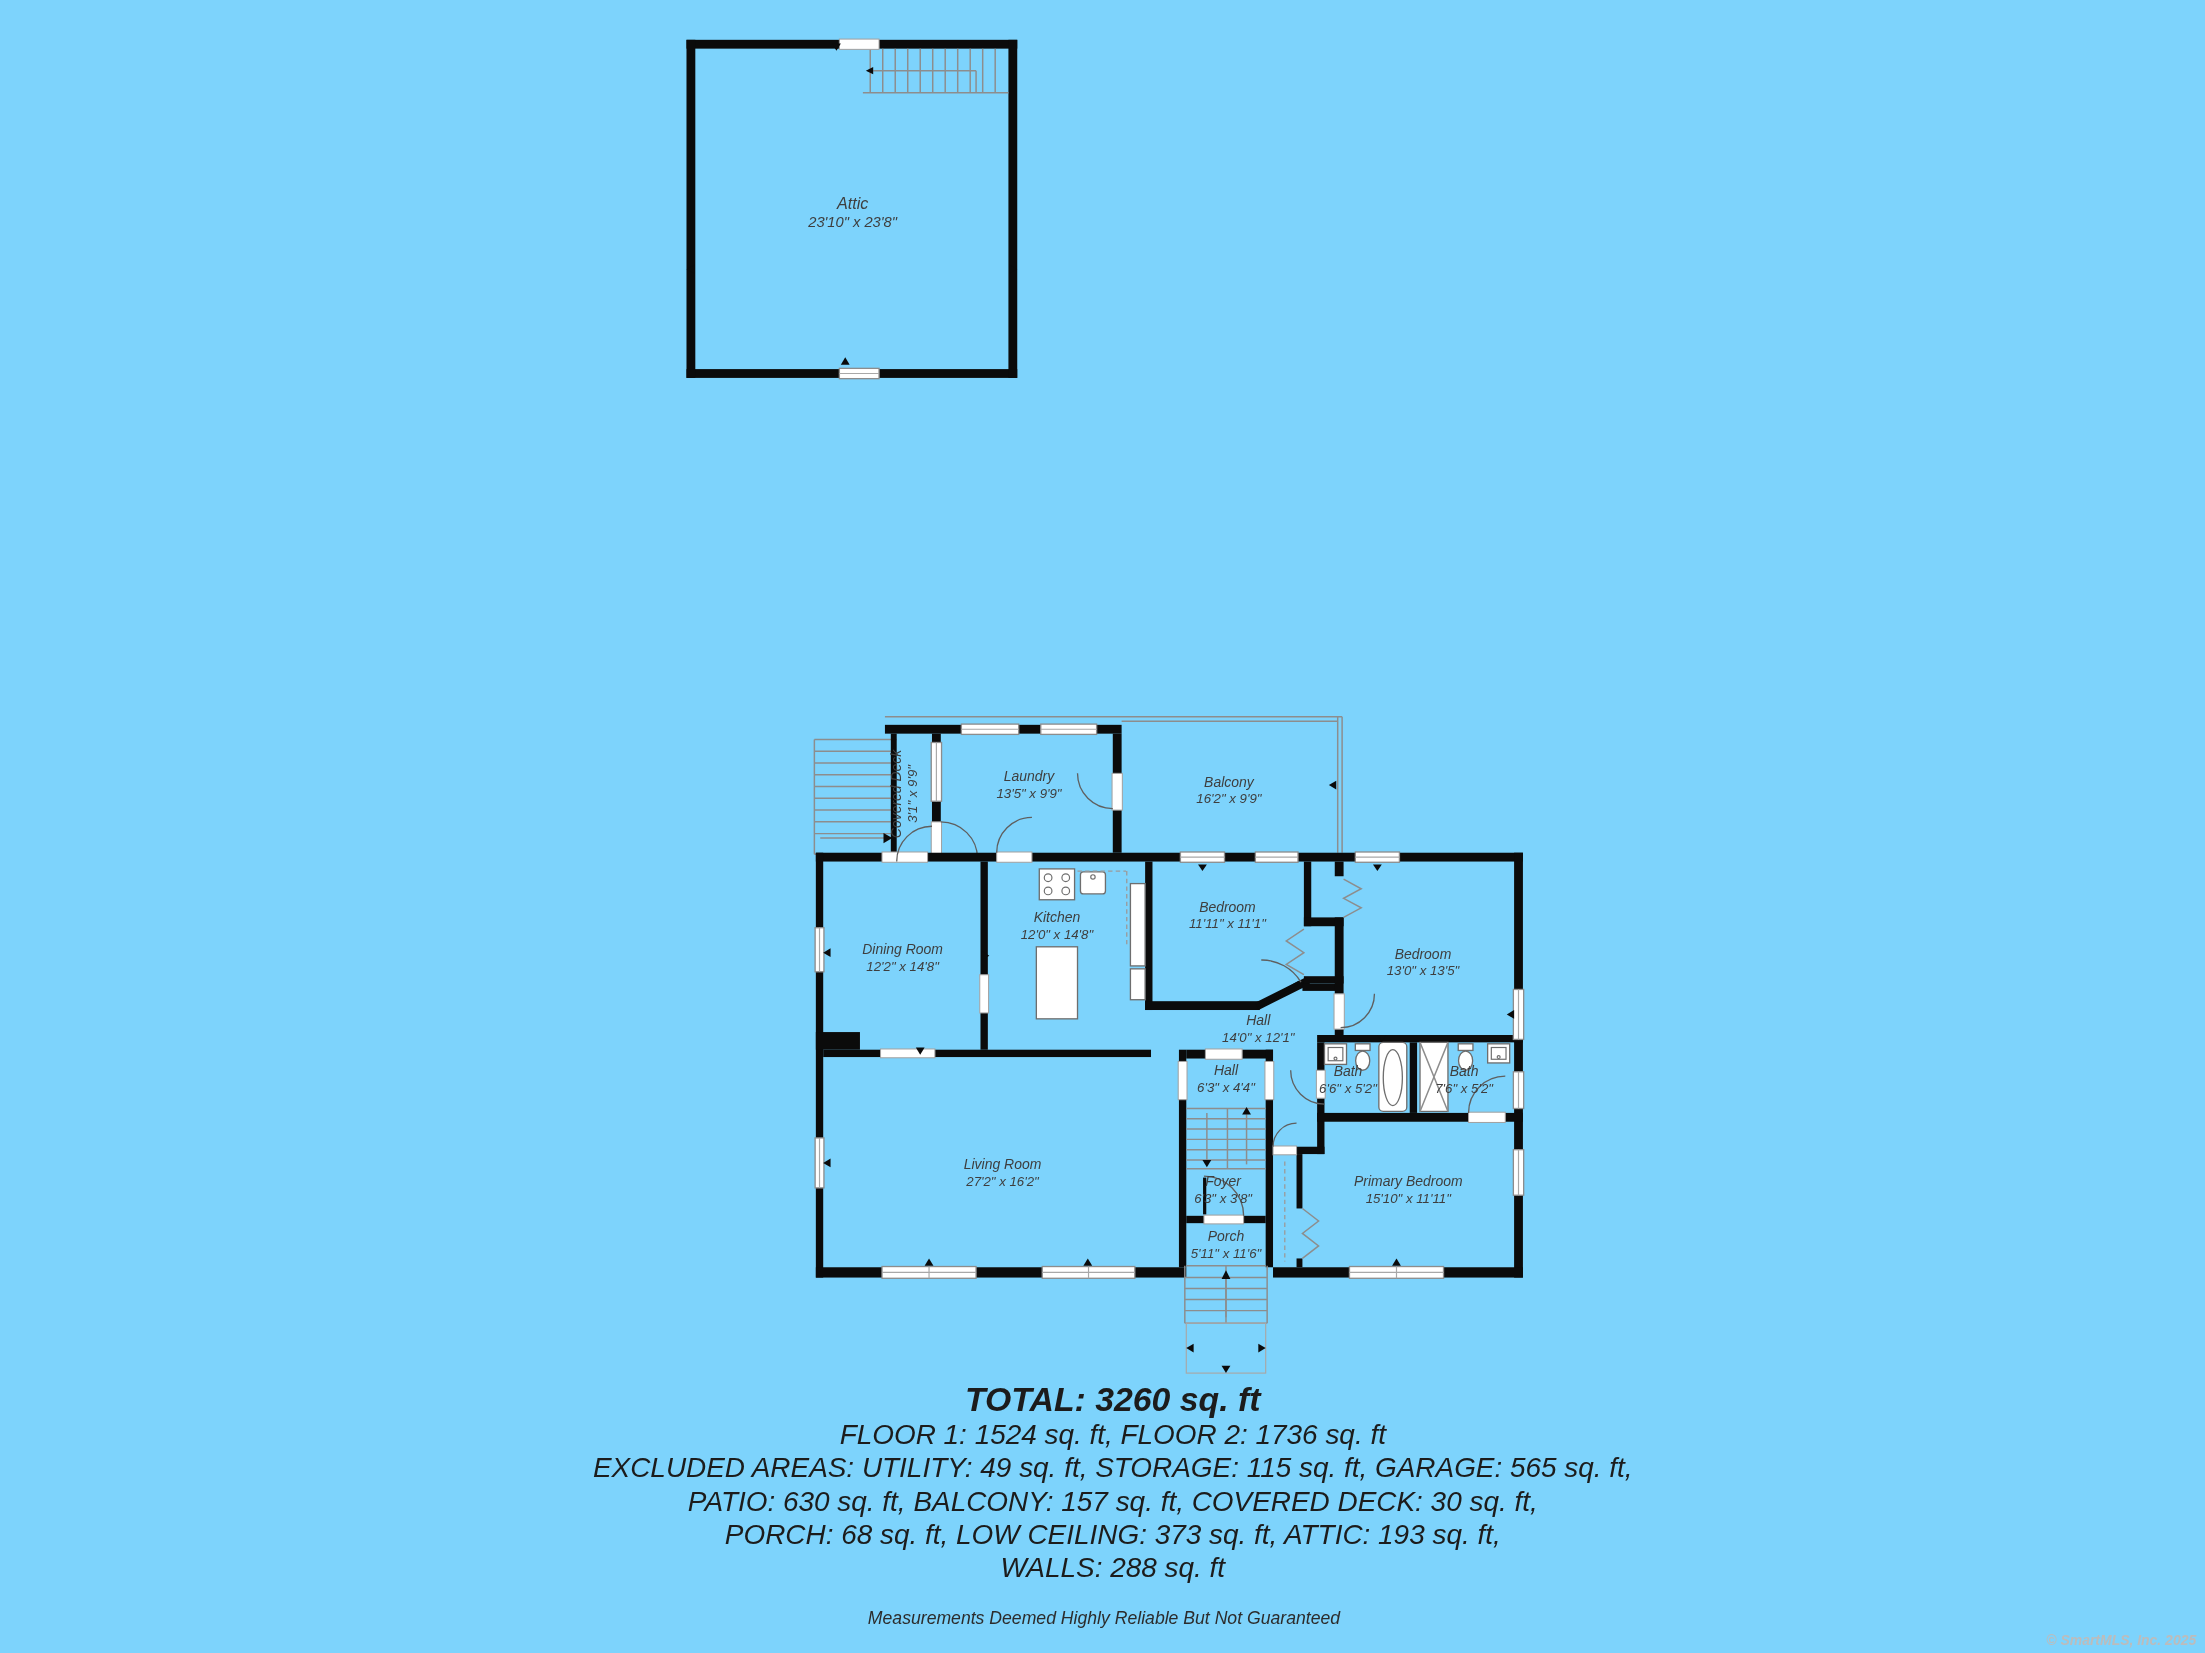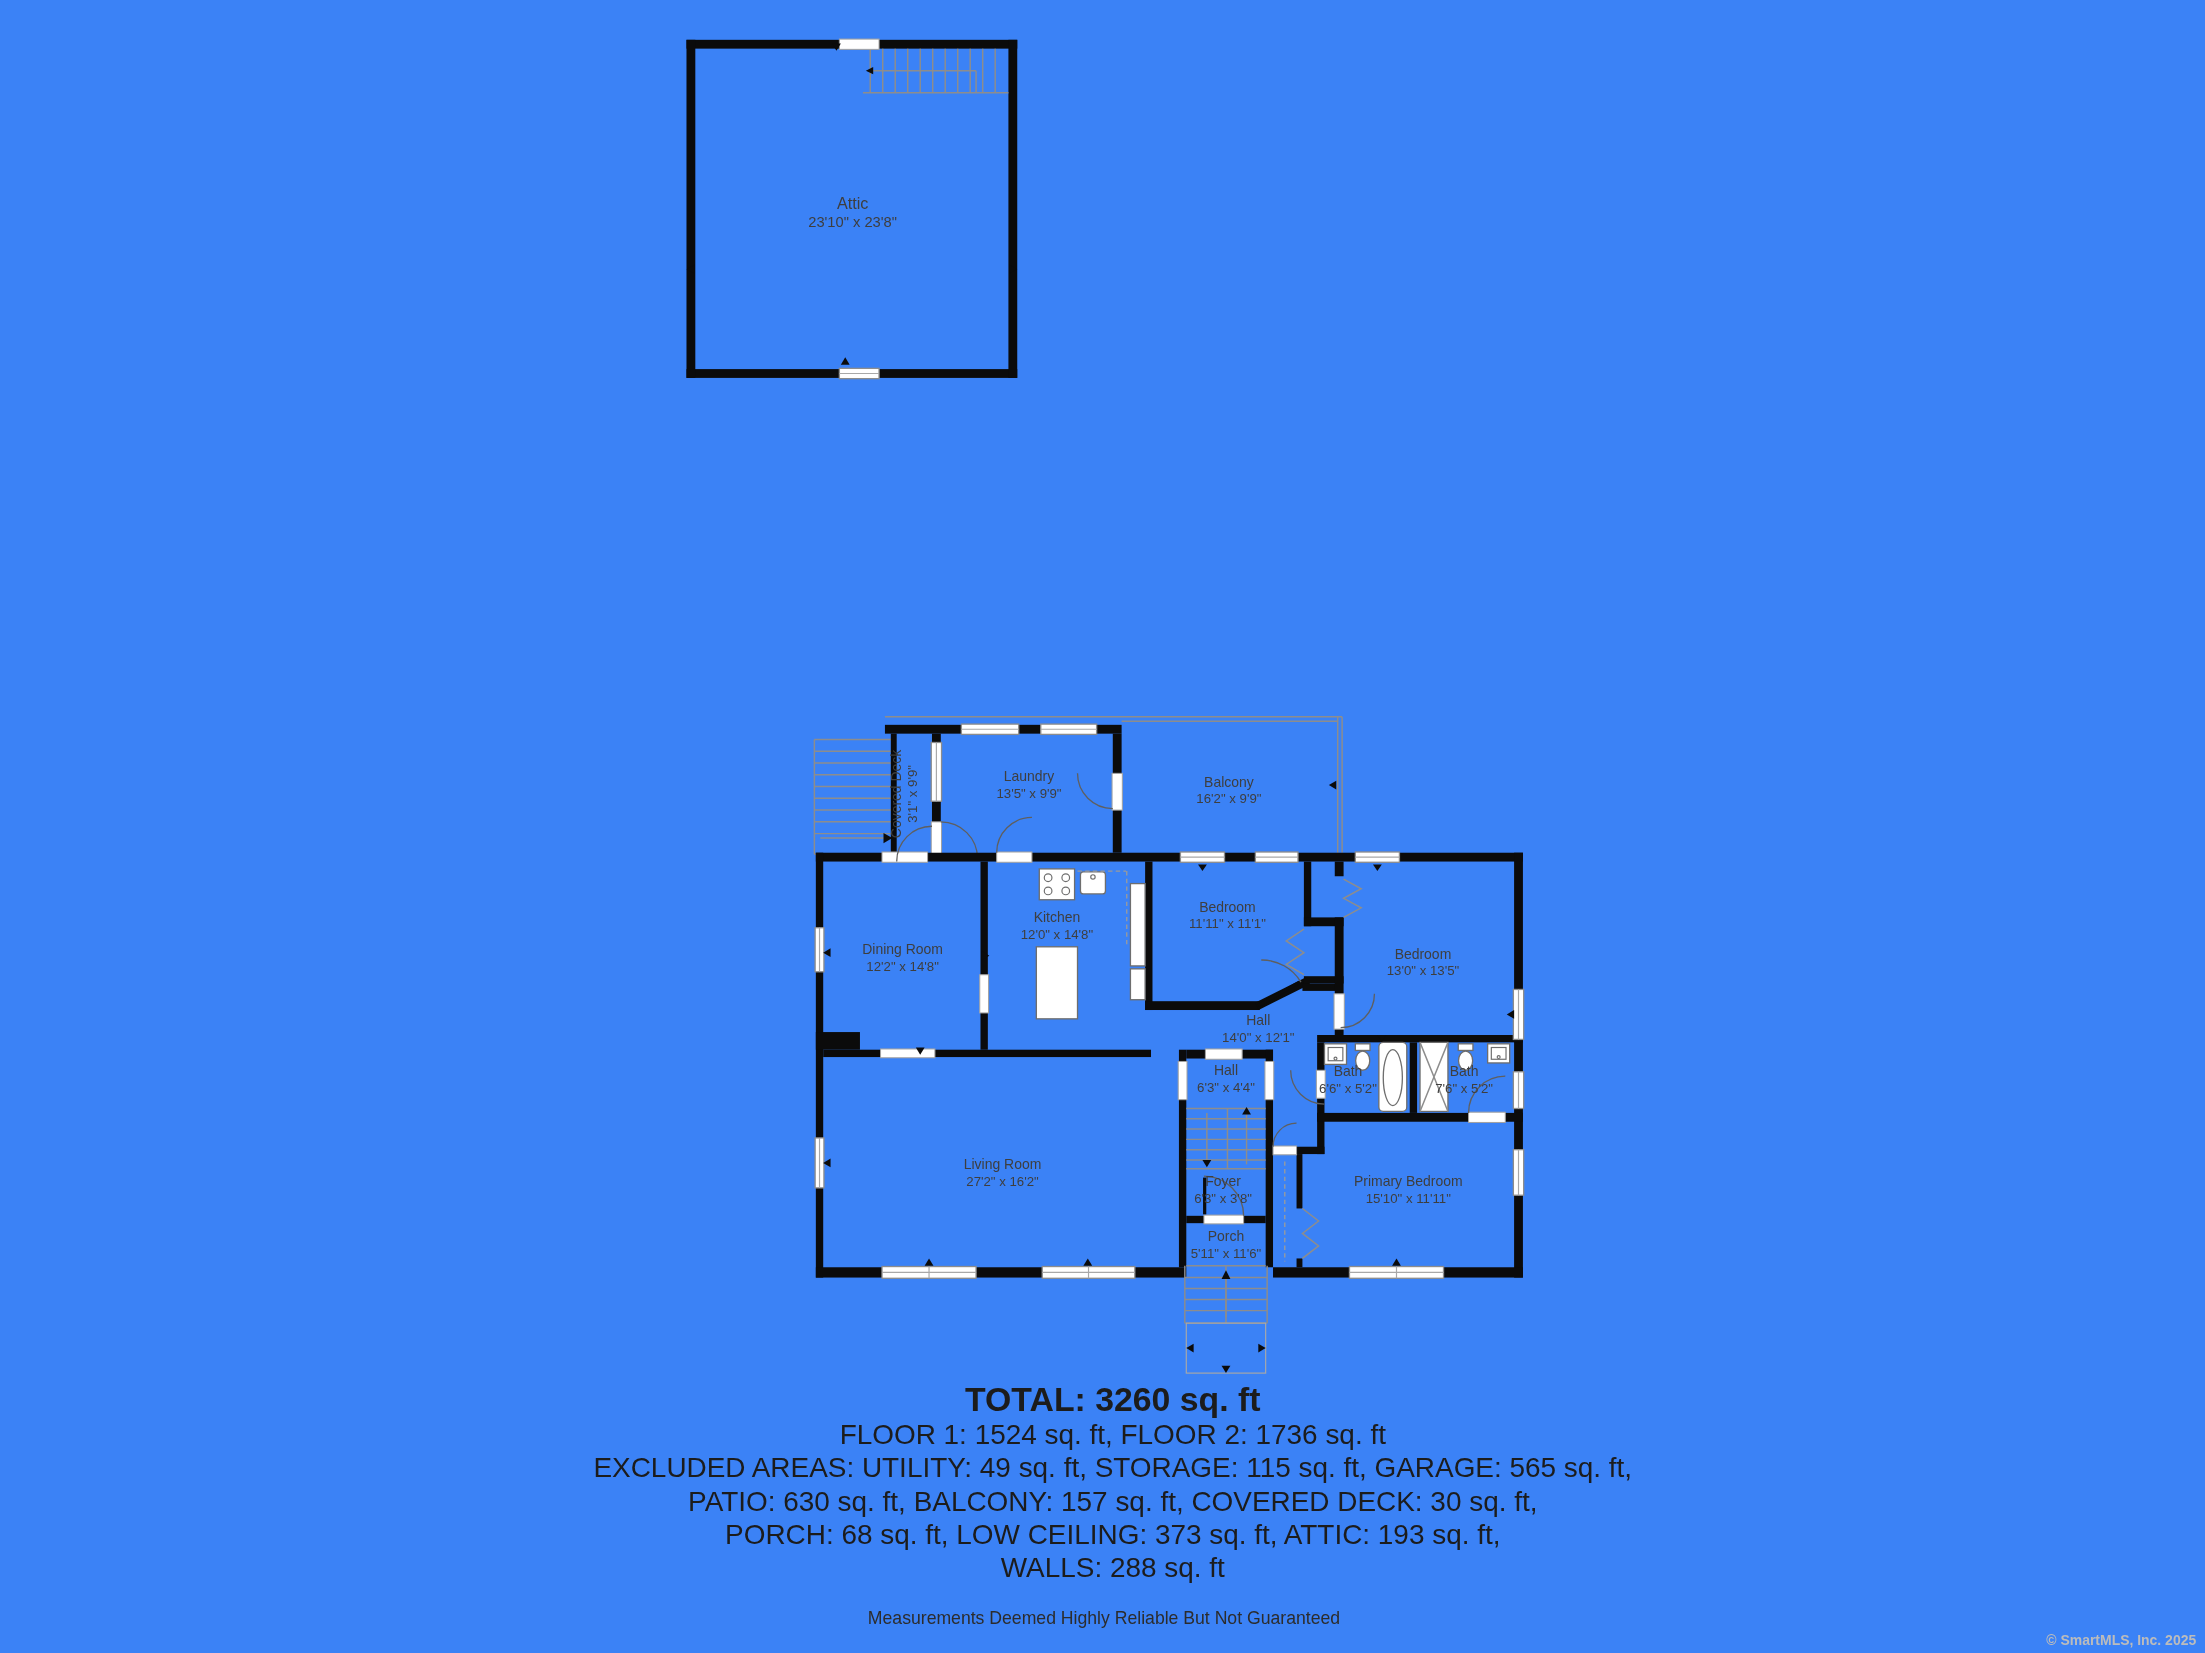--- a/index.html
+++ b/index.html
@@ -1,16 +1,16 @@
 <!DOCTYPE html>
 <html style="font-size:11.8px"><head>
 <meta charset="utf-8">
 <style>
   html,body{margin:0;padding:0;background:#ffffff;}
-  #page{position:relative;width:2205px;height:1654px;background:#3b82f6;overflow:hidden;}
+  #page{position:relative;width:2205px;height:1654px;background:#7dd3fc;overflow:hidden;font-style:italic;}
   svg{display:block;}
   text{font-family:"Liberation Sans",sans-serif;}
   .wall{fill:#0b0b0b;stroke:none;}
   .win{fill:#ffffff;stroke:#8d8d8d;stroke-width:0.9;}
   .open{fill:#ffffff;stroke:#a2a2a2;stroke-width:0.7;}
   .tline{stroke:#8d8d8d;stroke-width:1;fill:none;}
   .tline2{stroke:#a8a8a8;stroke-width:0.8;fill:none;}
   .arc{stroke:#5f5f5f;stroke-width:0.9;fill:none;}
   .leaf{stroke:#0b0b0b;stroke-width:2.2;fill:none;}
   .diag{stroke:#0b0b0b;stroke-width:5.5;fill:none;}

